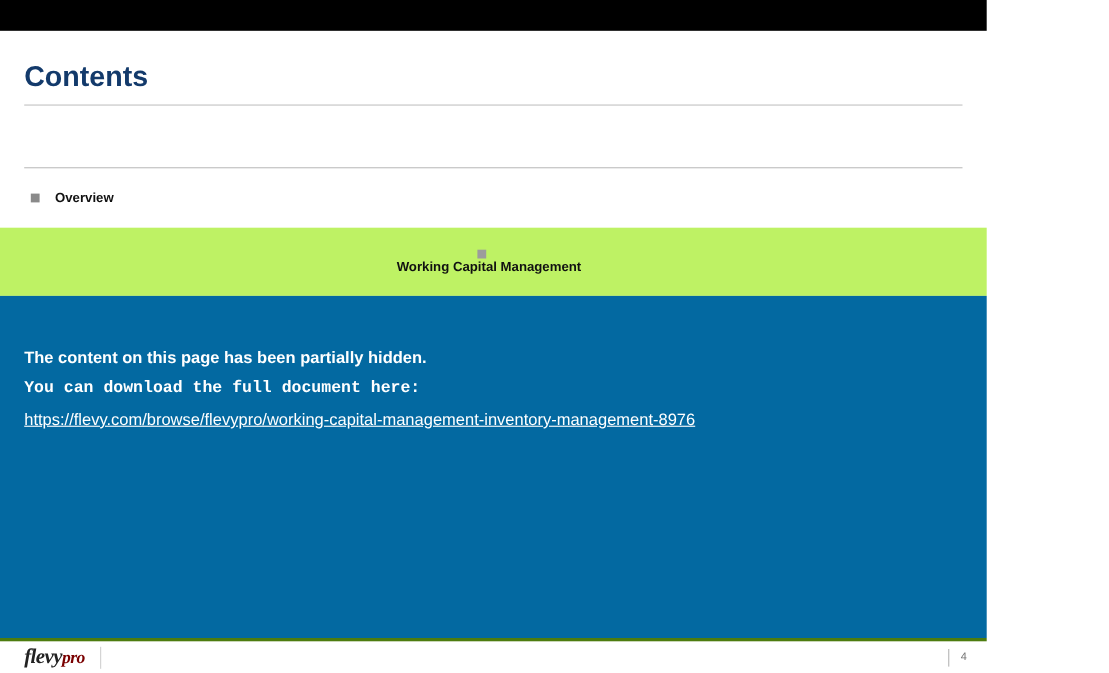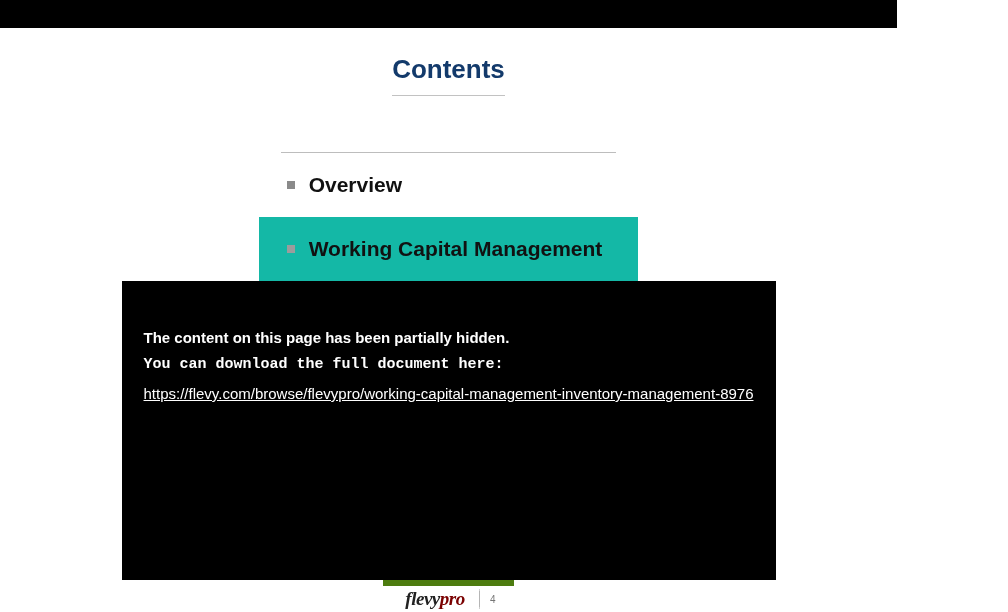--- a/index.html
+++ b/index.html
@@ -1,36 +1,36 @@
 <!DOCTYPE html>
 <html><head>
 <meta charset="utf-8">
 <style>
   * { box-sizing: border-box; margin: 0; padding: 0; }
   html, body { width: 1008px; height: 612px; font-family: Arial, Helvetica, sans-serif; background: #fff; overflow: hidden; }
-  .page { width: 897px; height: 612px; position: relative; display: flex; flex-direction: column; align-items: center; }
+  .page { width: 897px; height: 612px; position: relative; display: flex; flex-direction: column; }
   .top-bar { height: 28px; background: #000; width: 100%; }
   .title-area { padding: 26px 22px 10px 22px; }
   .title { color: #133a6b; font-size: 26px; font-weight: bold; }
   .title-rule { border: none; border-top: 1px solid #c2c2c2; margin-top: 10px; }
   .body-area { padding: 0 22px; flex: 0 0 auto; }
   .thin-rule { border: none; border-top: 1px solid #bdbdbd; margin-top: 46px; }
   .row { display: flex; align-items: center; padding: 20px 0 20px 6px; }
-  .row.shaded { background: #14b8a6; margin: 0 -22px; padding-left: 28px; padding-right: 36px; }
+  .row.shaded { background: #bef264; margin: 0 -22px; padding-left: 28px; padding-right: 36px; flex-direction: column; }
   .bullet { width: 8px; height: 8px; background: #8a8a8a; margin-right: 14px; flex: 0 0 auto; }
   .row.shaded .bullet { background: #9c9c9c; }
-  .row-text { font-size: 21px; font-weight: bold; color: #111; }
-  .hidden-banner { background: #000000; color: #fff; padding: 48px 22px 62px 22px; flex: 1 0 auto; }
+  .row-text { font-size: 12px; font-weight: bold; color: #111; }
+  .hidden-banner { background: #0369a1; color: #fff; padding: 48px 22px 62px 22px; flex: 1 0 auto; }
   .hidden-line1 { font-size: 15px; font-weight: bold; margin-bottom: 10px; }
   .hidden-line2 { font-size: 15px; font-weight: bold; margin-bottom: 12px; font-family: Liberation Mono, monospace; }
   .hidden-link { font-size: 15px; color: #fff; }
-  .footer { height: 32px; border-top: 6px solid #4d7c0f; display: flex; align-items: center; padding: 0 22px; position: relative; background: #fff; }
+  .footer { height: 32px; border-top: 3px solid #4d7c0f; display: flex; align-items: center; padding: 0 22px; position: relative; background: #fff; }
   .logo { display: flex; align-items: baseline; margin-right: 14px; }
   .logo-flevy { font-family: Georgia, 'Times New Roman', serif; font-size: 19px; font-weight: bold; color: #222; font-style: italic; letter-spacing: -0.5px; }
-  .logo-pro { font-family: Georgia, 'Times New Roman', serif; font-size: 19px; font-weight: bold; color: #7a0000; font-style: italic; letter-spacing: -0.5px; }
+  .logo-pro { font-family: Georgia, 'Times New Roman', serif; font-size: 16px; font-weight: bold; color: #7a0000; font-style: italic; letter-spacing: -0.5px; }
   .footer-sep { width: 1px; height: 20px; background: #d0d0d0; margin-right: 12px; }
   .footer-text { font-size: 10px; color: #0d3a6b; }
   .footer-text a { color: #0d3a6b; text-decoration: underline; }
   .page-num-wrap { position: absolute; right: 18px; top: 0; height: 100%; display: flex; align-items: center; }
   .page-num-sep { width: 1px; height: 16px; background: #b5b5b5; margin-right: 10px; }
   .page-num { font-size: 10px; color: #757575; }
 </style>
 </head>
 <body>
 

